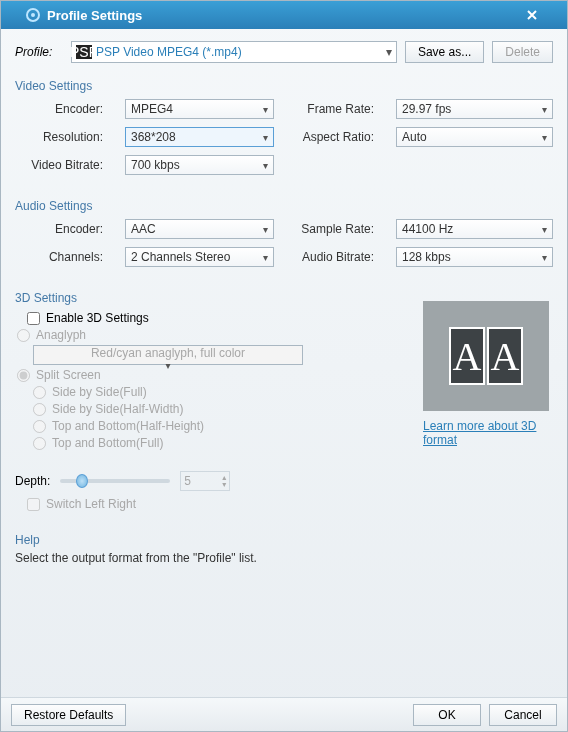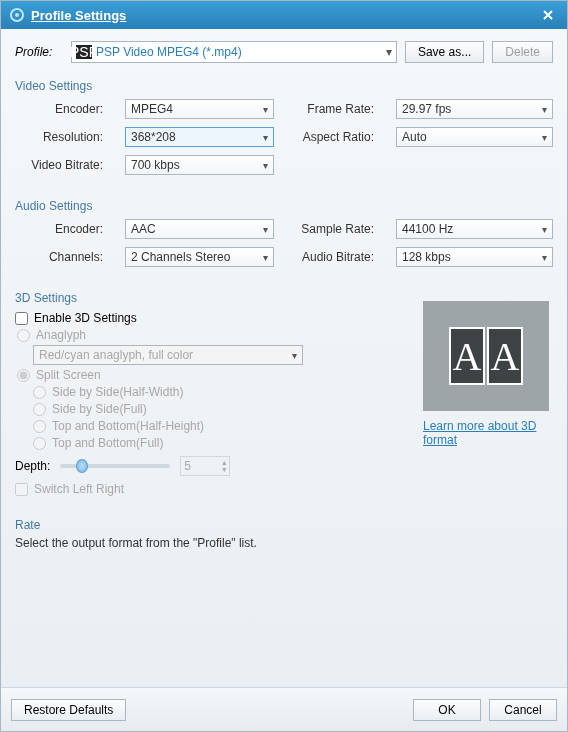--- a/index.html
+++ b/index.html
@@ -1,18 +1,18 @@
 <!DOCTYPE html>
 <html><head>
 <meta charset="utf-8">
 <style>
 * { box-sizing: border-box; margin: 0; padding: 0; font-family: "Segoe UI", Tahoma, sans-serif; font-size: 12px; }
 body { background: #fff; }
 .window { width: 568px; height: 732px; background: linear-gradient(#f5f8fa, #e9eef2); border: 1px solid #a9b7c2; display: flex; flex-direction: column; }
-.titlebar { height: 28px; background: linear-gradient(#3a9fd6, #2a7fb8); color: #fff; display: flex; align-items: center; padding: 0 8px; justify-content: space-between; text-decoration: underline; }
+.titlebar { height: 28px; background: linear-gradient(#3a9fd6, #2a7fb8); color: #fff; display: flex; align-items: center; padding: 0 24px; justify-content: space-between; }
 .titlebar .t-left { display: flex; align-items: center; gap: 6px; }
 .titlebar .t-title { font-weight: bold; font-size: 13px; }
 .close-btn { width: 22px; height: 18px; display: flex; align-items: center; justify-content: center; cursor: pointer; }
 
 .body { flex: 1; padding: 12px 14px 8px 14px; display: flex; flex-direction: column; gap: 10px; }
 
 .profile-row { display: flex; align-items: center; gap: 8px; }
 .profile-row .lbl { width: 48px; font-style: italic; }
 .profile-combo { flex: 1; height: 22px; border: 1px solid #a9b7c2; background: #fff; display: flex; align-items: center; padding: 0 4px; gap: 4px; color: #2a7fb8; }
 .profile-combo .icon { width: 16px; height: 14px; background:#222; color:#fff; font-size:14px; display:flex;align-items:center;justify-content:center;}
@@ -31,37 +31,37 @@
 .combo.selected { border:1px solid #5a9fd6; background:#eef6fd; }
 .caret-d { color:#555; font-size:10px; }
 
 .sect3d { display:flex; gap:12px; }
 .left3d { flex:1; }
 .right3d { width: 130px; padding-top:16px;}
 .preview { width:126px; height:110px; background:#9ea5a8; display:flex; align-items:center; justify-content:center; gap:0;}
 .preview .aa { display:flex; }
 .preview .aa span{ width:36px;height:58px;background:#3d4245;color:#fff;font-size:40px;font-family:Georgia,serif;display:flex;align-items:center;justify-content:center;margin:0 1px;border:2px solid #fff;}
 
-.chk { display:flex; align-items:center; gap:6px; margin:2px 0; }
+.chk { display:flex; align-items:center; gap:6px; margin:2px 12px; }
 .chk input { width:13px;height:13px; }
 .chk.disabled, .radio.disabled { color:#a8a8a8; }
 .radio { display:flex; align-items:center; gap:6px; margin:3px 0 3px 2px; }
 .sub-radio { margin-left: 18px; }
-.combo.disabled { color:#a8a8a8; background:#f4f4f4; margin-left:18px; width:270px;}
-.depth-row { display:flex; align-items:center; gap:10px; margin-top:6px;}
+.combo.disabled { color:#a8a8a8; background:#f4f4f4; margin-left:18px; width:270px;flex-direction:column;}
+.depth-row { display:flex; align-items:center; gap:10px; margin-top:21px;}
 .slider { width:110px; height:4px; background:#cfd8df; position:relative; border-radius:2px;}
 .slider .thumb { position:absolute; left:16px; top:-5px; width:12px;height:14px; border-radius:50%; background:radial-gradient(#bde0f7,#6fb4e0); border:1px solid #5a9fd6;}
 .spin { width:50px; height:20px; border:1px solid #cfd8df; display:flex; align-items:center; justify-content:space-between; padding:0 3px; color:#a8a8a8;}
 .link { color:#2a7fb8; text-decoration:underline; cursor:pointer; margin-top:8px;}
 
 .help-sect { margin-top:10px; }
 .help-title { color:#4479a7; margin-bottom:4px;}
 .help-text { color:#333; }
 
-.footer { height:44px; border-top:1px solid #cfd8df; background:linear-gradient(#f5f8fa,#e6ebef); display:flex; align-items:center; justify-content:space-between; padding:12px 10px;}
+.footer { height:34px; border-top:1px solid #cfd8df; background:linear-gradient(#f5f8fa,#e6ebef); display:flex; align-items:center; justify-content:space-between; padding:12px 10px;}
 .footer .right-btns { display:flex; gap:8px; }
 .footer .btn { min-width:68px; }
 svg { display:block; }
 </style>
 </head>
 <body>
 
 <div class="window">
   <div class="titlebar">
     <div class="t-left">
@@ -191,25 +191,25 @@
         <div class="combo disabled">
             <span>Red/cyan anaglyph, full color</span>
             <span class="caret-d">▾</span>
           </div>
         <label class="radio disabled">
             <input type="radio" disabled="" checked="" style="">
             <span>Split Screen</span>
           </label>
         <label class="radio disabled sub-radio">
             <input type="radio" disabled="" style="">
+            <span>Side by Side(Full)</span>
+          </label>
+        <label class="radio disabled sub-radio">
+            <input type="radio" disabled="" style="">
             <span>Side by Side(Half-Width)</span>
-          </label>
-        <label class="radio disabled sub-radio">
-            <input type="radio" disabled="" style="">
-            <span>Side by Side(Full)</span>
           </label>
         <label class="radio disabled sub-radio">
             <input type="radio" disabled="" style="">
             <span>Top and Bottom(Half-Height)</span>
           </label>
         <label class="radio disabled sub-radio">
             <input type="radio" disabled="" style="">
             <span>Top and Bottom(Full)</span>
           </label>
         <div class="depth-row">
@@ -232,21 +232,21 @@
           <div class="aa">
               <span>A</span>
               <span>A</span>
             </div>
         </div>
         <div class="link">Learn more about 3D format</div>
       </div>
     </div>
 
     <div class="help-sect">
-      <div class="help-title">Rate</div>
+      <div class="help-title">Help</div>
       <div class="help-text">Select the output format from the "Profile" list.</div>
     </div>
   </div>
 
   <div class="footer">
     <button class="btn">Restore Defaults</button>
     <div class="right-btns">
       <button class="btn">OK</button>
       <button class="btn">Cancel</button>
     </div>

